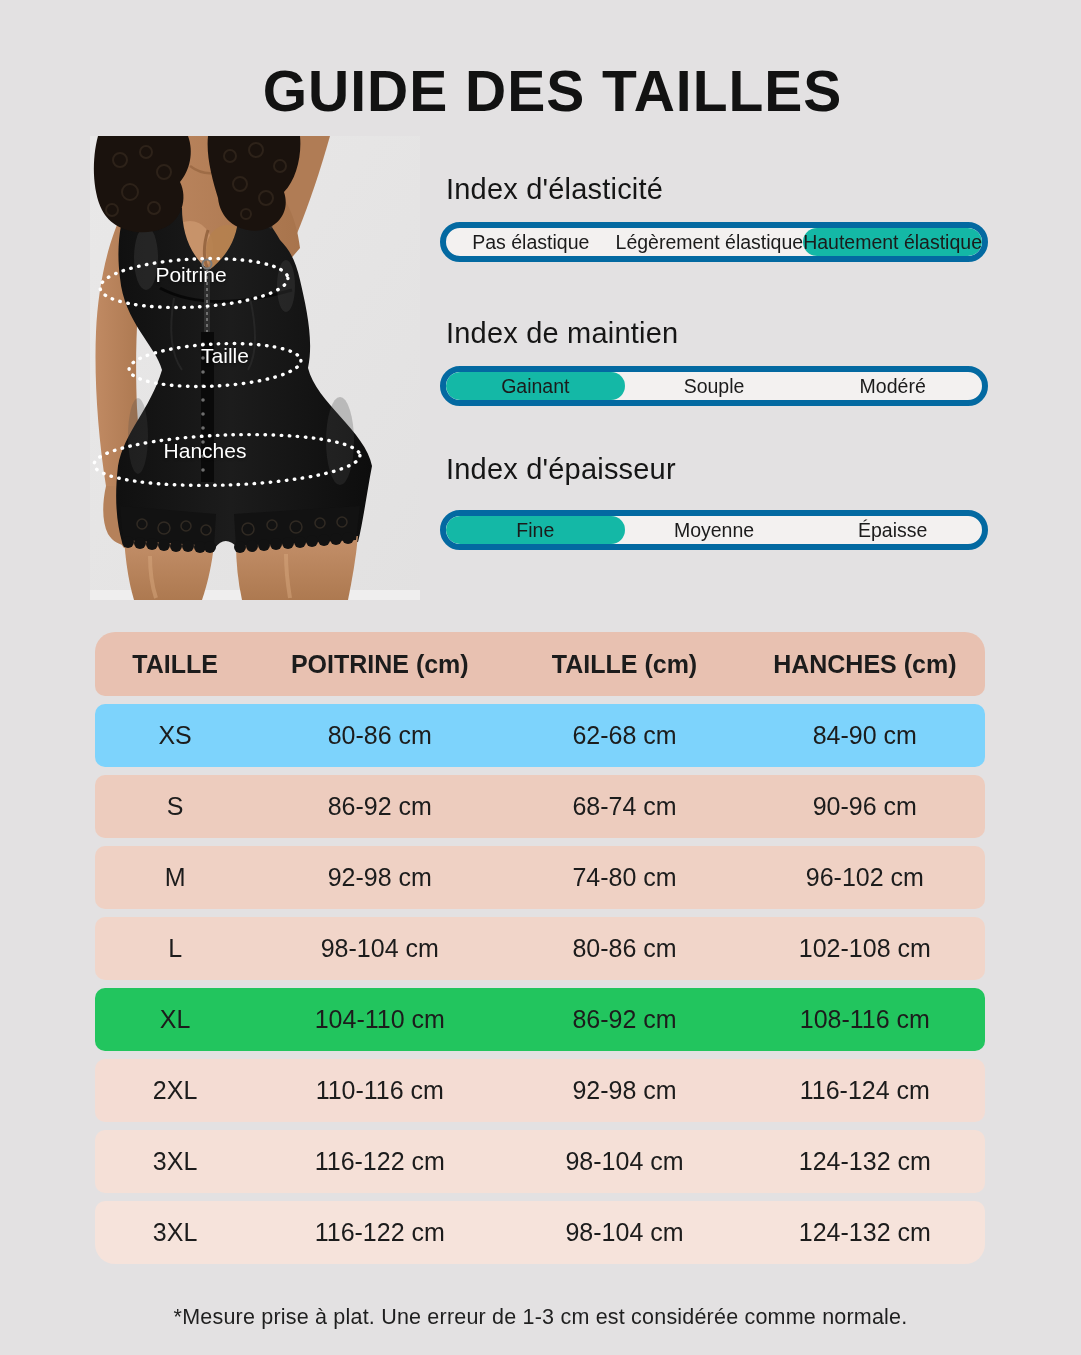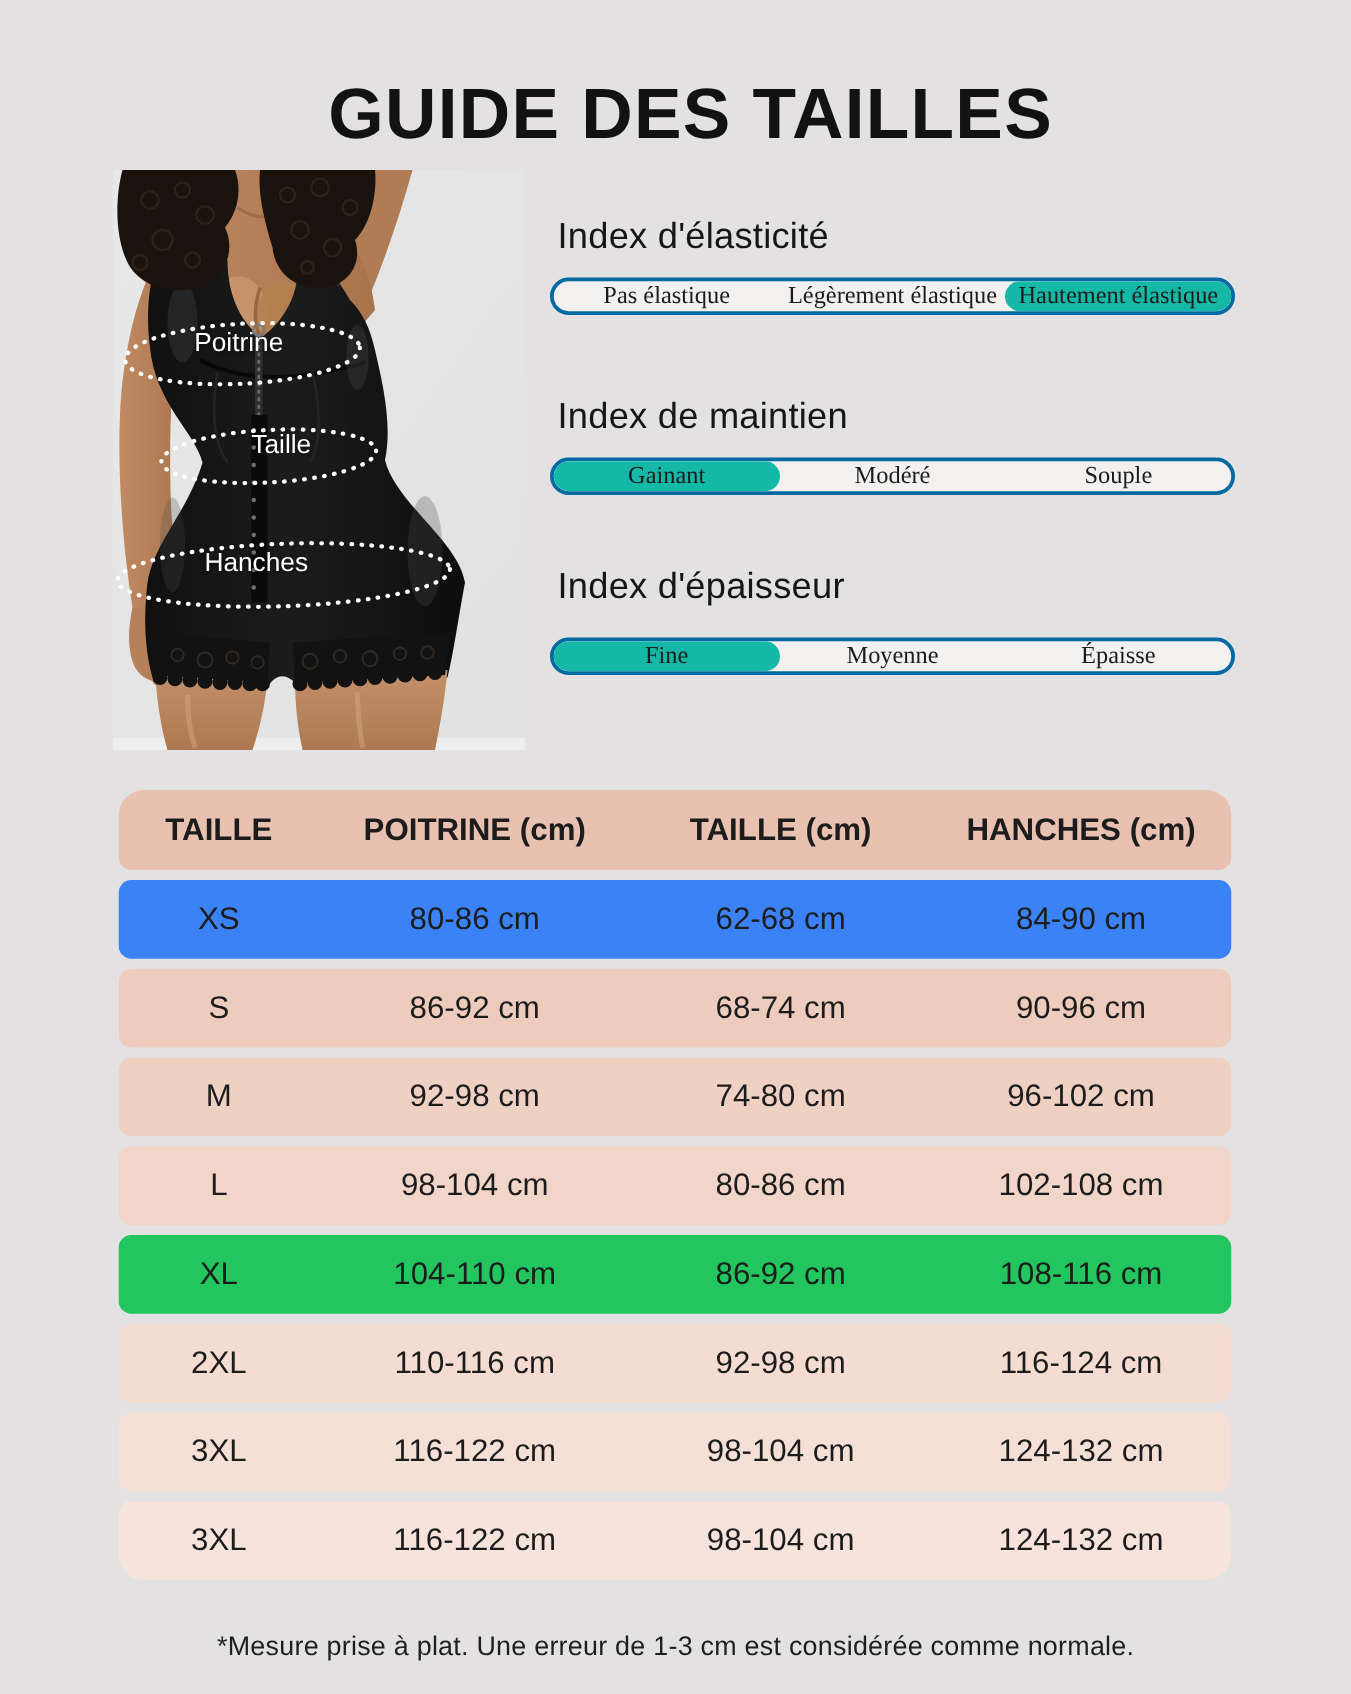--- a/index.html
+++ b/index.html
@@ -26,40 +26,40 @@
   .m-label.poitrine{left:101px;top:127px;}
   .m-label.taille{left:135px;top:208px;}
   .m-label.hanches{left:115px;top:303px;}
   
   .indexes{position:absolute;left:440px;top:170px;width:548px;}
   .index-title{
     position:absolute;left:6px;margin:0;font-size:29px;font-weight:400;color:#161616;letter-spacing:.2px;
   }
   .index-title.t1{top:3px;} .index-title.t2{top:147px;} .index-title.t3{top:283px;}
   .pill{
-    position:absolute;left:0;width:548px;height:30px;box-sizing:border-box;
-    border:3px solid #0369a1;border-radius:999px;background:#f3f1f0;
-    display:flex;align-items:stretch;overflow:hidden;font-family:Liberation Serif, serif;
+    position:absolute;left:0;width:548px;height:40px;box-sizing:border-box;
+    border:6px solid #0369a1;border-radius:999px;background:#f3f1f0;
+    display:flex;align-items:stretch;overflow:hidden;
   }
   .pill.p1{top:52px;} .pill.p2{top:196px;} .pill.p3{top:340px;}
   .pill-option{
     flex:1 1 0;display:flex;align-items:center;justify-content:center;
     font-size:19.5px;color:#1b1b1b;border-radius:999px;white-space:nowrap;
   }
   .pill-option.selected{background:#14b8a6;}
   
   .size-table{position:absolute;left:95px;top:632px;width:890px;}
   .t-row{
     display:grid;grid-template-columns:18% 28% 27% 27%;
     align-items:center;text-align:center;
     height:63px;margin-bottom:8px;border-radius:10px;
     font-size:25px;color:#1c1c1c;
   }
   .t-row.header{height:64px;font-weight:700;border-radius:20px 20px 10px 10px;background:#e8c1b1;font-size:25px;}
-  .t-row:nth-child(2){background:#3b82f6;}
+  .t-row:nth-child(2){background:#7dd3fc;}
   .t-row:nth-child(3){background:#edccbe;}
   .t-row:nth-child(4){background:#efd1c4;}
   .t-row:nth-child(5){background:#f1d5c9;}
   .t-row:nth-child(6){background:#22c55e;}
   .t-row:nth-child(7){background:#f4dcd3;}
   .t-row:nth-child(8){background:#f5e0d7;}
   .t-row:nth-child(9){background:#f6e3db;border-radius:10px 10px 20px 20px;}
   .t-cell{line-height:1;}
   
   .footnote{
@@ -221,22 +221,22 @@
   <h2 class="index-title t1">Index d'élasticité</h2>
   <div class="pill p1">
     <div class="pill-option">Pas élastique</div>
     <div class="pill-option">Légèrement élastique</div>
     <div class="pill-option selected">Hautement élastique</div>
   </div>
 
   <h2 class="index-title t2">Index de maintien</h2>
   <div class="pill p2">
     <div class="pill-option selected">Gainant</div>
+    <div class="pill-option">Souple</div>
     <div class="pill-option">Modéré</div>
-    <div class="pill-option">Souple</div>
   </div>
 
   <h2 class="index-title t3">Index d'épaisseur</h2>
   <div class="pill p3">
     <div class="pill-option selected">Fine</div>
     <div class="pill-option">Moyenne</div>
     <div class="pill-option">Épaisse</div>
   </div>
 </div>
 

